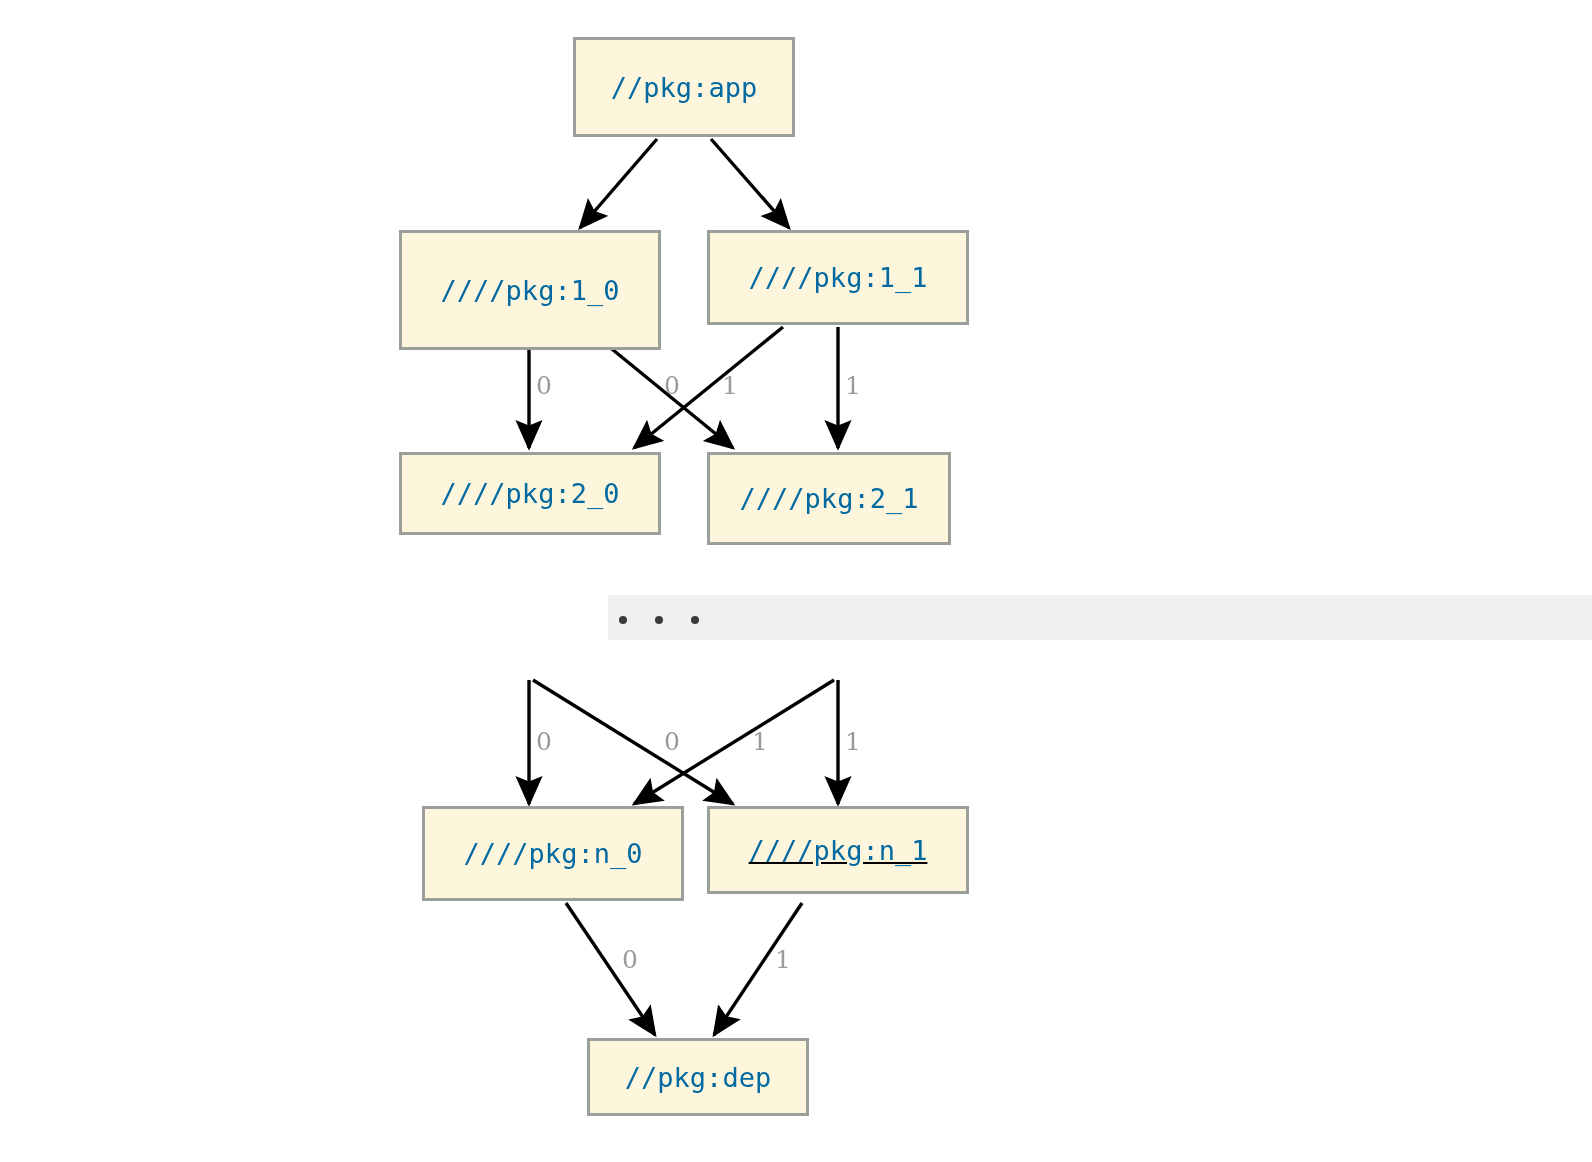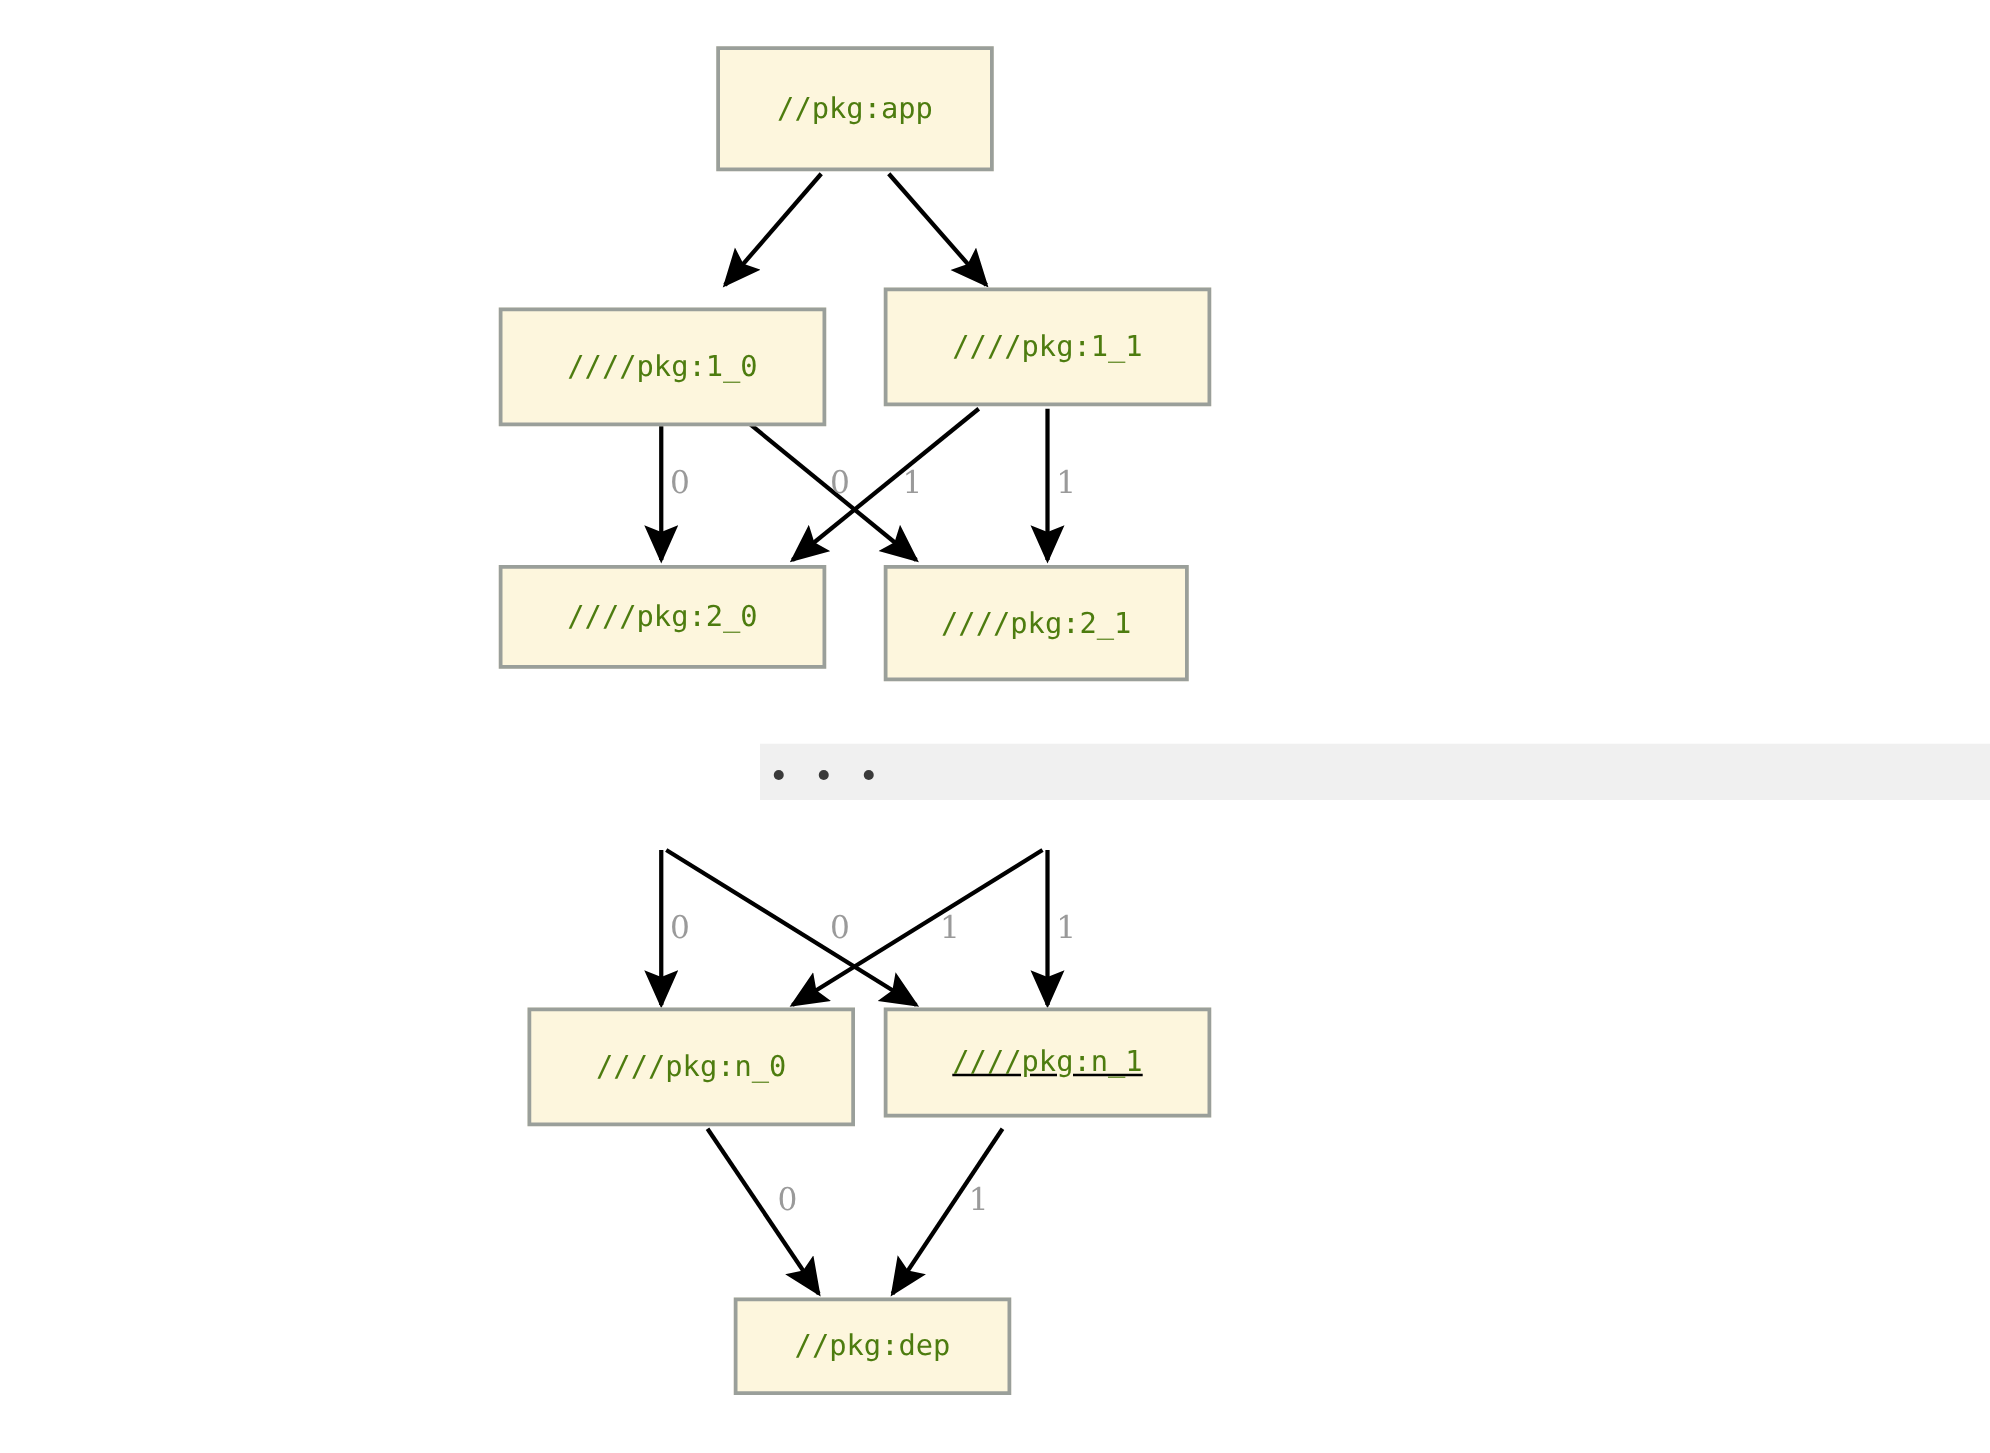--- a/index.html
+++ b/index.html
@@ -28,22 +28,22 @@
     position: absolute;
     box-sizing: border-box;
     background: #fdf6dd;
     border: 3px solid #9a9f9a;
     display: flex;
     align-items: center;
     justify-content: center;
   }
   .node-label {
     font-family: "DejaVu Sans Mono", "Liberation Mono", monospace;
-    font-size: 23px;
-    color: #4d7c0f;
+    font-size: 27px;
+    color: #0369a1;
     letter-spacing: 0px;
     white-space: pre;
   }
   .ellipsis-band {
     position: absolute;
     background: #f0f0f0;
     box-sizing: border-box;
   }
   .ellipsis-dots {
     position: absolute;
@@ -96,21 +96,21 @@
         <line x1="838" y1="680" x2="838" y2="804" stroke="#000000" stroke-width="3.4" marker-end="url(#arrow)"></line>
         <line x1="566" y1="903" x2="655" y2="1035" stroke="#000000" stroke-width="3.4" marker-end="url(#arrow)"></line>
         <line x1="802" y1="903" x2="714" y2="1035" stroke="#000000" stroke-width="3.4" marker-end="url(#arrow)"></line>
       </g>
   </svg>
 
   <div id="nodes-layer">
       <div class="node-box" style="left: 573px; top: 37px; width: 222px; height: 100px; background: rgb(253, 246, 221); border-color: rgb(154, 159, 154);">
         <span class="node-label">//pkg:app</span>
       </div>
-      <div class="node-box" style="left: 399px; top: 246px; width: 262px; height: 95px; background: rgb(253, 246, 221); border-color: rgb(154, 159, 154);">
+      <div class="node-box" style="left: 399px; top: 230px; width: 262px; height: 120px; background: rgb(253, 246, 221); border-color: rgb(154, 159, 154);">
         <span class="node-label">////pkg:1_0</span>
       </div>
       <div class="node-box" style="left: 707px; top: 230px; width: 262px; height: 95px; background: rgb(253, 246, 221); border-color: rgb(154, 159, 154); justify-content: center;">
         <span class="node-label">////pkg:1_1</span>
       </div>
       <div class="node-box" style="left: 399px; top: 452px; width: 262px; height: 83px; background: rgb(253, 246, 221); border-color: rgb(154, 159, 154);">
         <span class="node-label">////pkg:2_0</span>
       </div>
       <div class="node-box" style="left: 707px; top: 452px; width: 244px; height: 93px; background: rgb(253, 246, 221); border-color: rgb(154, 159, 154);">
         <span class="node-label">////pkg:2_1</span>

